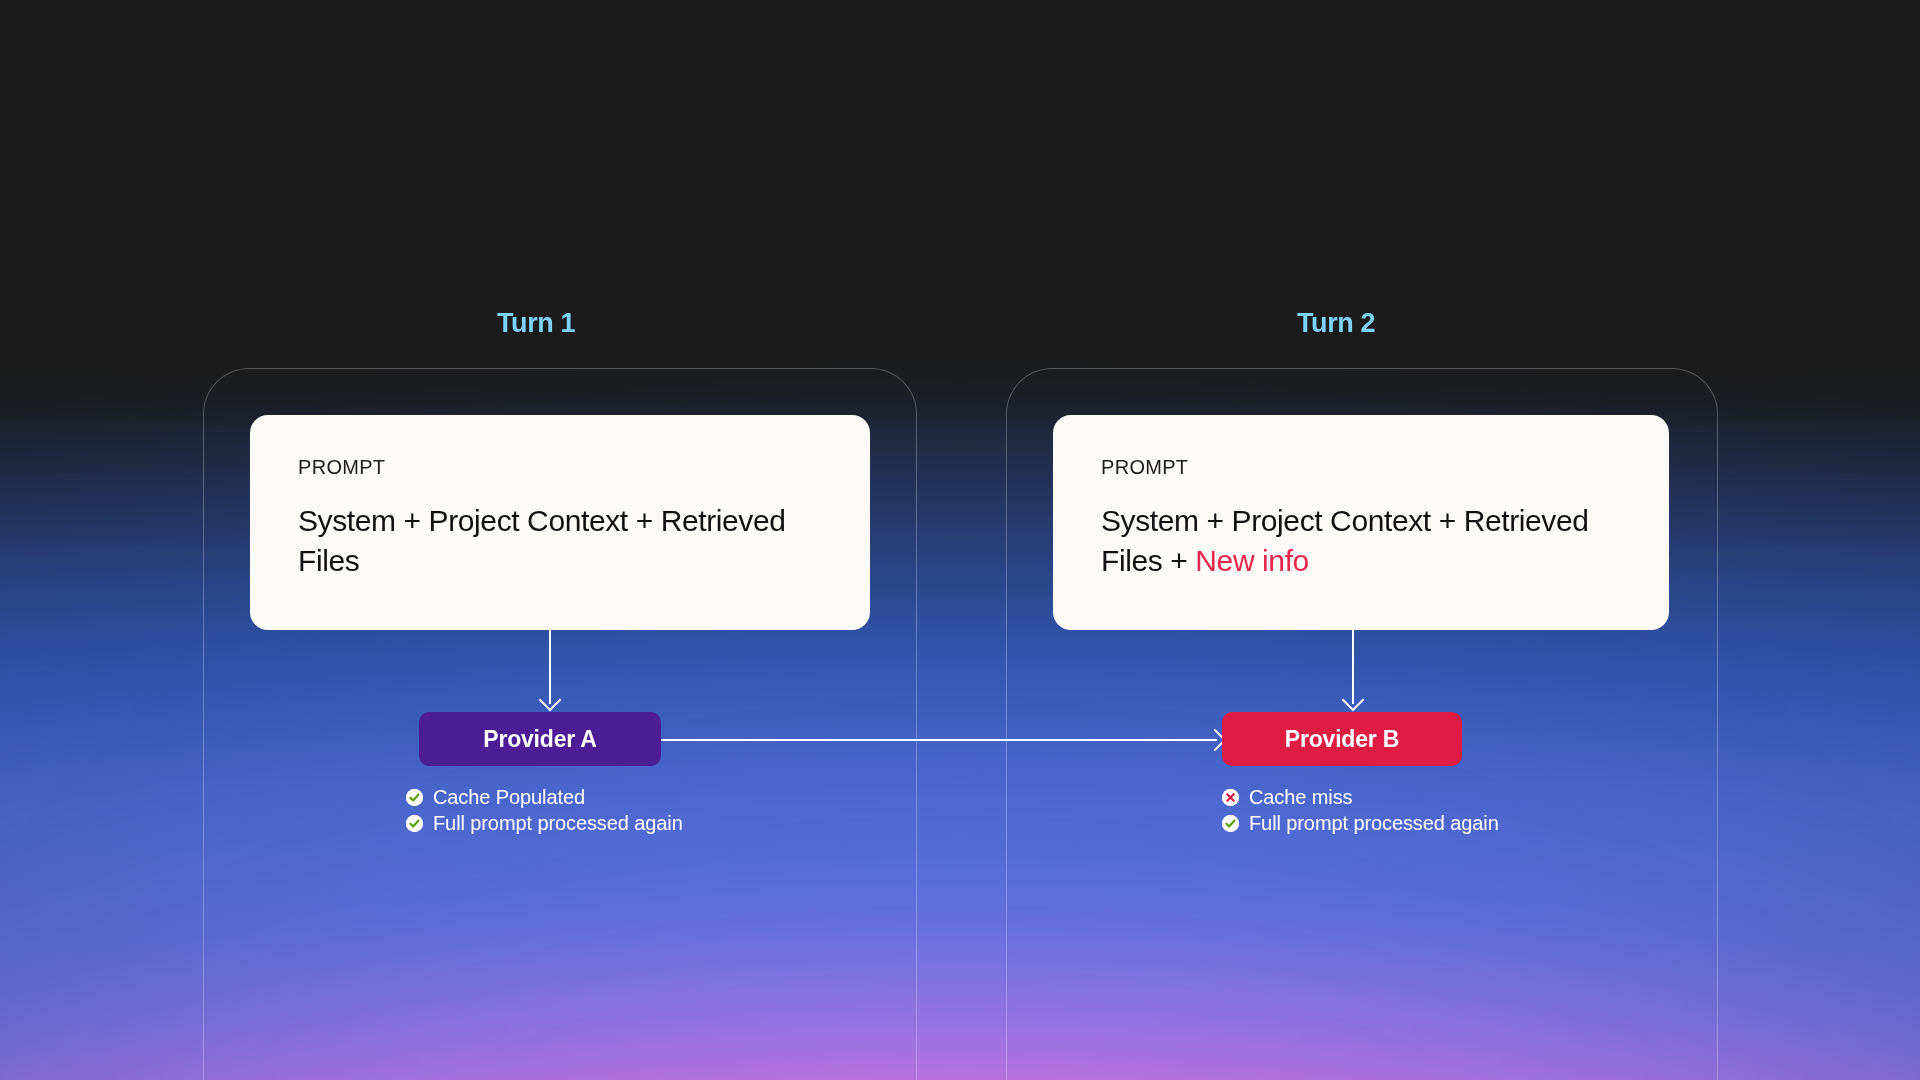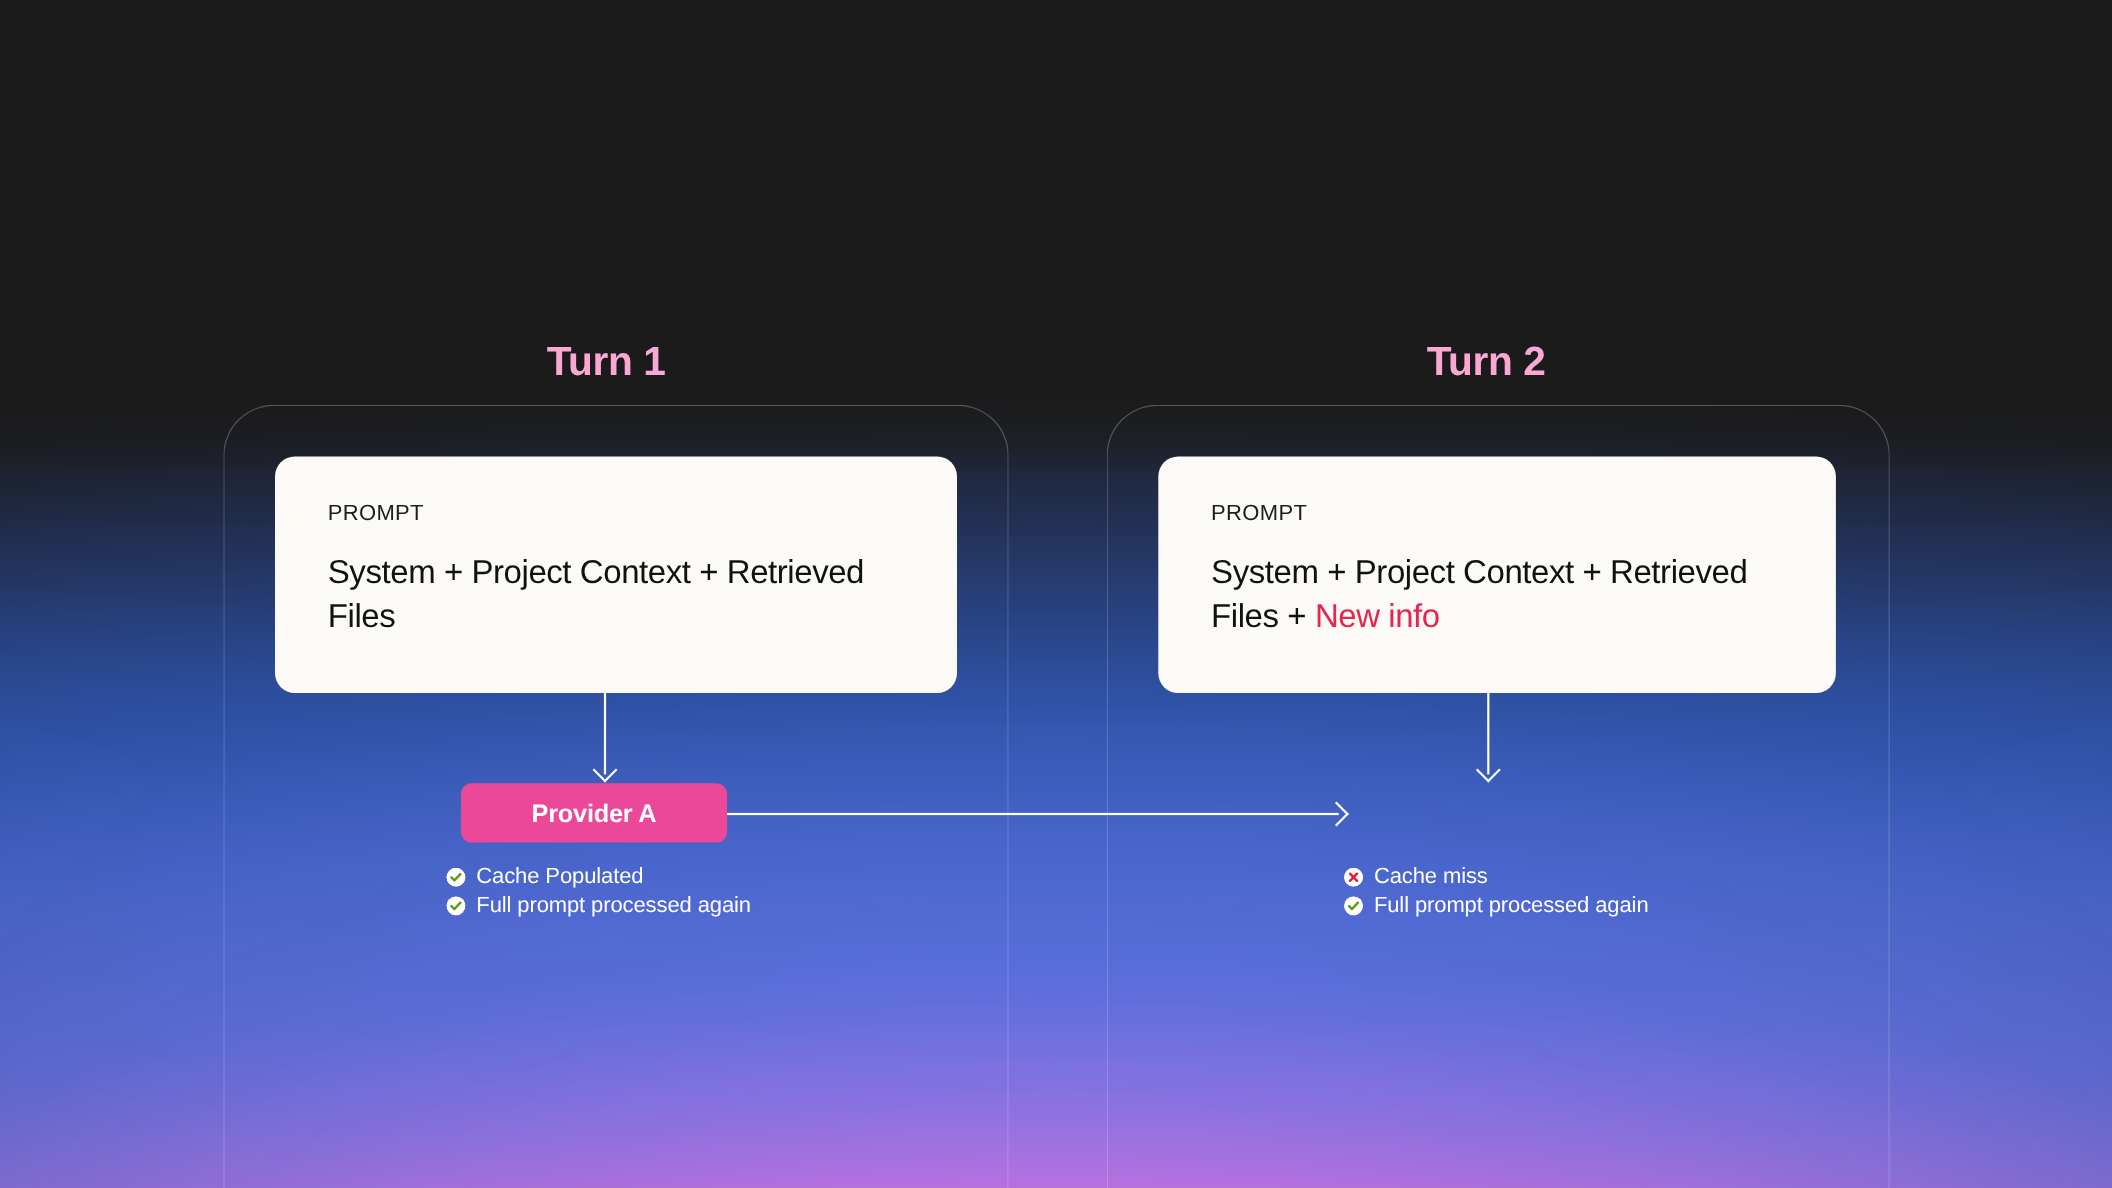--- a/index.html
+++ b/index.html
@@ -54,22 +54,22 @@
     font-size:76px;
     font-weight:700;
     letter-spacing:-2.2px;
     line-height:1;
     white-space:nowrap;
   }
 
   
   .turn-label{
     position:absolute;
-    color:#f9a8d4;
-    font-size:37px;
+    color:#7dd3fc;
+    font-size:27px;
     font-weight:700;
     letter-spacing:-0.4px;
     line-height:1;
   }
   .turn-label.t1{ left:497px; top:310px; }
   .turn-label.t2{ left:1297px; top:310px; }
 
   .panel{
     position:absolute;
     top:368px;
@@ -137,21 +137,21 @@
     position:absolute;
     top:712px;
     height:54px;
     border-radius:10px;
     display:flex; align-items:center; justify-content:center;
     color:#ffffff;
     font-size:23px;
     font-weight:700;
     letter-spacing:-0.2px;
   }
-  .pill.a{ left:419px; width:242px; background:#ec4899; }
+  .pill.a{ left:419px; width:242px; background:#4c1d95; }
   .pill.b{ left:1222px; width:240px; background:#de1c44; }
 
   
   .h-arrow{
     position:absolute;
     left:661px; top:731px;
     width:562px; height:18px;
   }
   .h-arrow .shaft{
     position:absolute; left:0; top:8px; height:2px; width:556px;
@@ -275,20 +275,23 @@
     <div class="prompt-body">
       <span>System + Project Context + Retrieved Files + </span><span class="new-info">New info</span>
     </div>
   </div>
 
   <div class="v-arrow a2">
     <div class="shaft"></div>
     <div class="head"></div>
   </div>
 
+  <div class="pill b">
+    <span>Provider B</span>
+  </div>
 
   <div class="status-list s2">
     <div class="status-row">
       <span class="status-icon">
         <svg width="17" height="17" viewBox="0 0 17 17" aria-hidden="true">
           <circle cx="8.5" cy="8.5" r="8.5" fill="#ffffff"></circle>
           <path d="M5.3 5.3 L11.7 11.7 M11.7 5.3 L5.3 11.7" stroke="#de1c44" stroke-width="2.3" fill="none" stroke-linecap="round"></path>
         </svg>
       </span>
       <span class="status-text">Cache miss</span>

